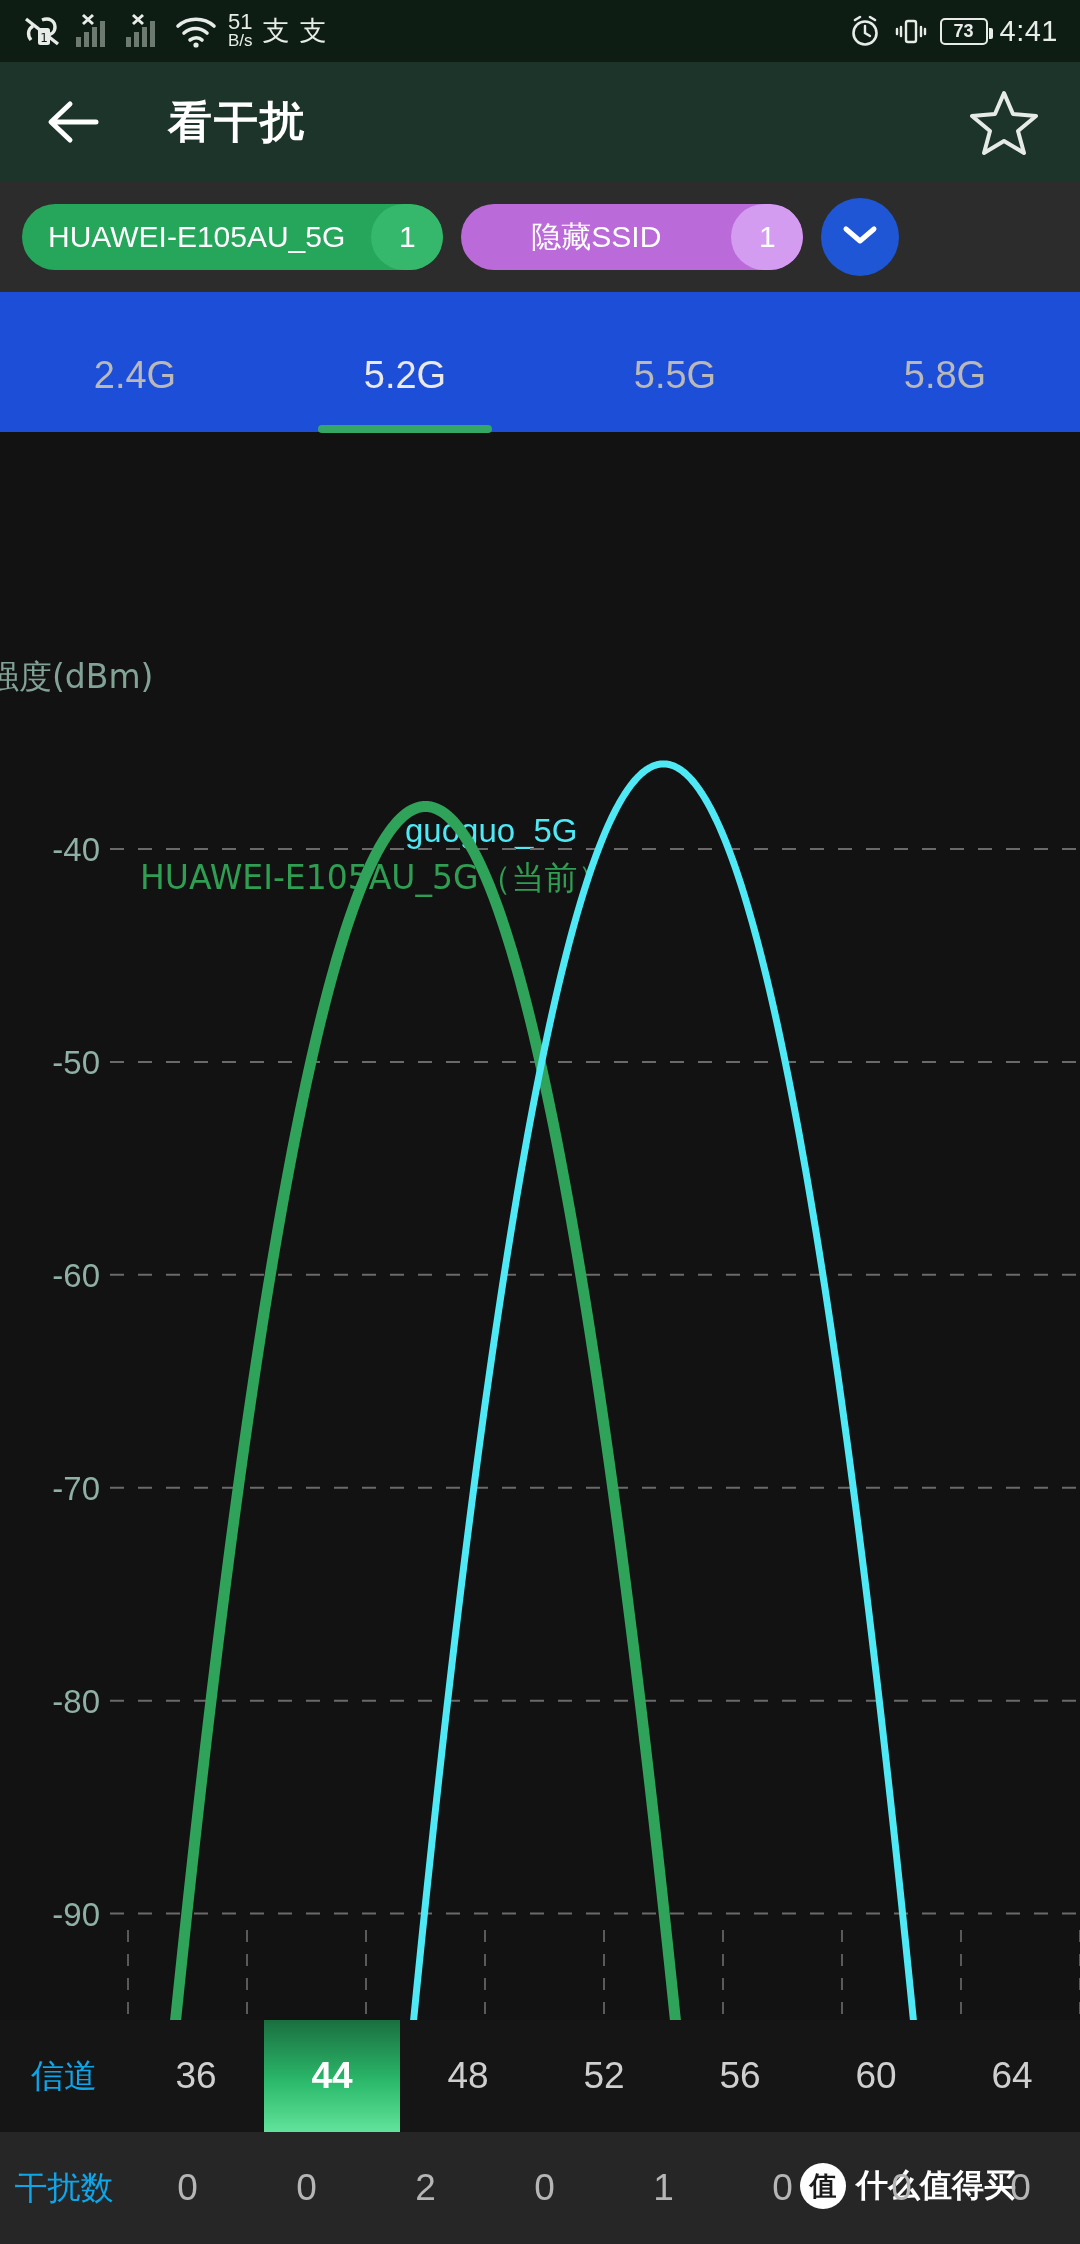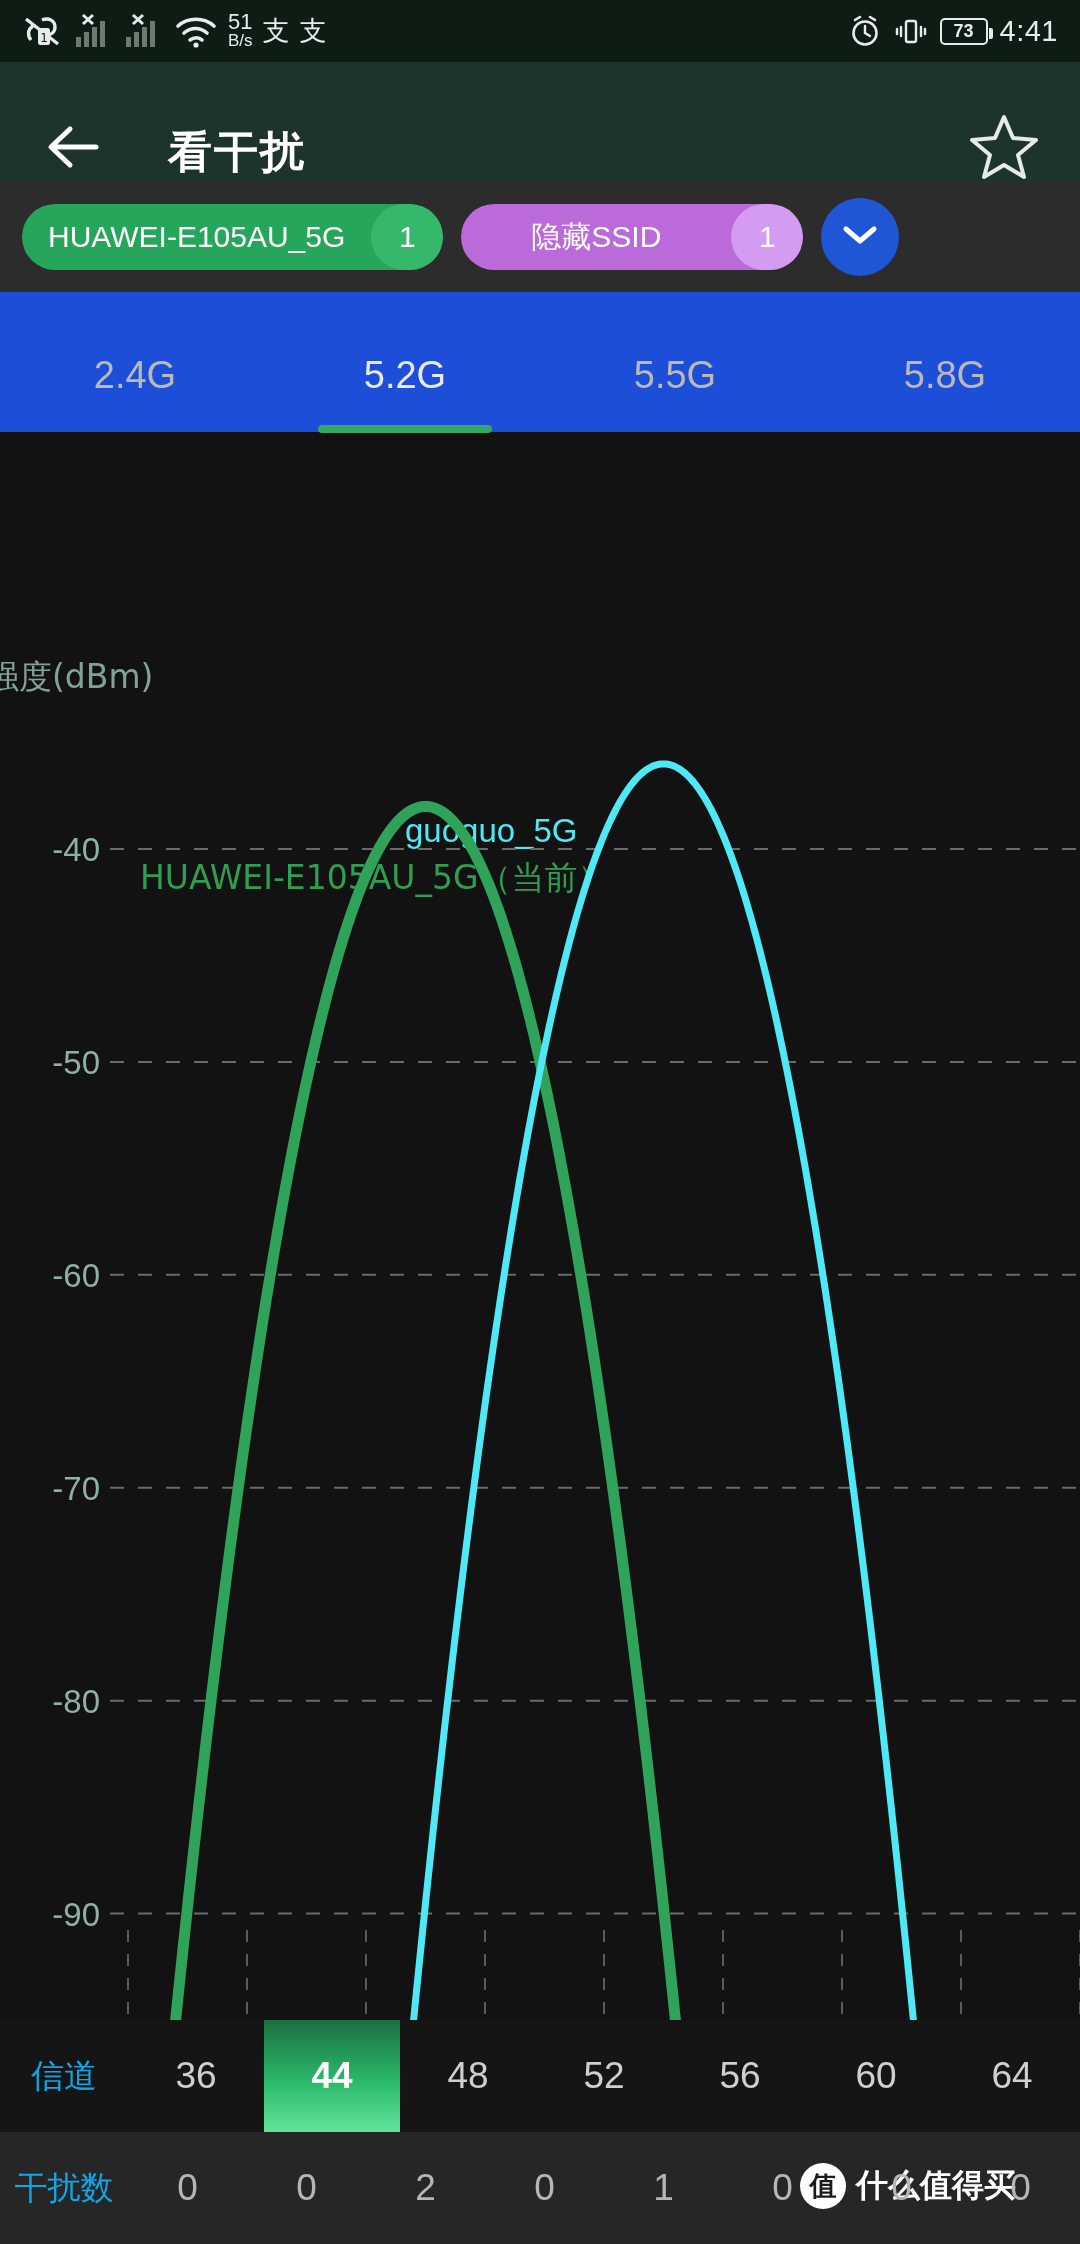--- a/index.html
+++ b/index.html
@@ -32,21 +32,21 @@
     color:#e8ece9; font-size:18px; font-weight:bold; position:relative;
   }
   .battbox::after{ content:""; position:absolute; right:-7px; top:8px; width:4px; height:11px;
                    background:#e8ece9; border-radius:0 2px 2px 0; }
   .clock { color:#e8ece9; font-size:29px; font-weight:400; letter-spacing:0.5px;text-align:right; }
 
   
   .appbar {
     position:absolute; top:62px; left:0; width:1080px; height:120px;
     background:#1c3429;
-    display:flex; align-items:flex-end; padding:0 40px;
+    display:flex; align-items:center; padding:0 40px;
   }
   .backarrow { width:70px; height:70px; display:flex; align-items:center; justify-content:center; cursor:pointer; }
   .apptitle { color:#ffffff; font-size:44px; font-weight:bold; margin-left:58px;
               font-family:"DejaVu Sans", sans-serif; letter-spacing:2px; }
   .starbtn { margin-left:auto; width:72px; height:72px; display:flex; align-items:center; justify-content:center; }
 
   
   .pillbar {
     position:absolute; top:182px; left:0; width:1080px; height:110px;
     background:#2c2c2c; display:flex; align-items:center; padding:0 22px; gap:18px;

